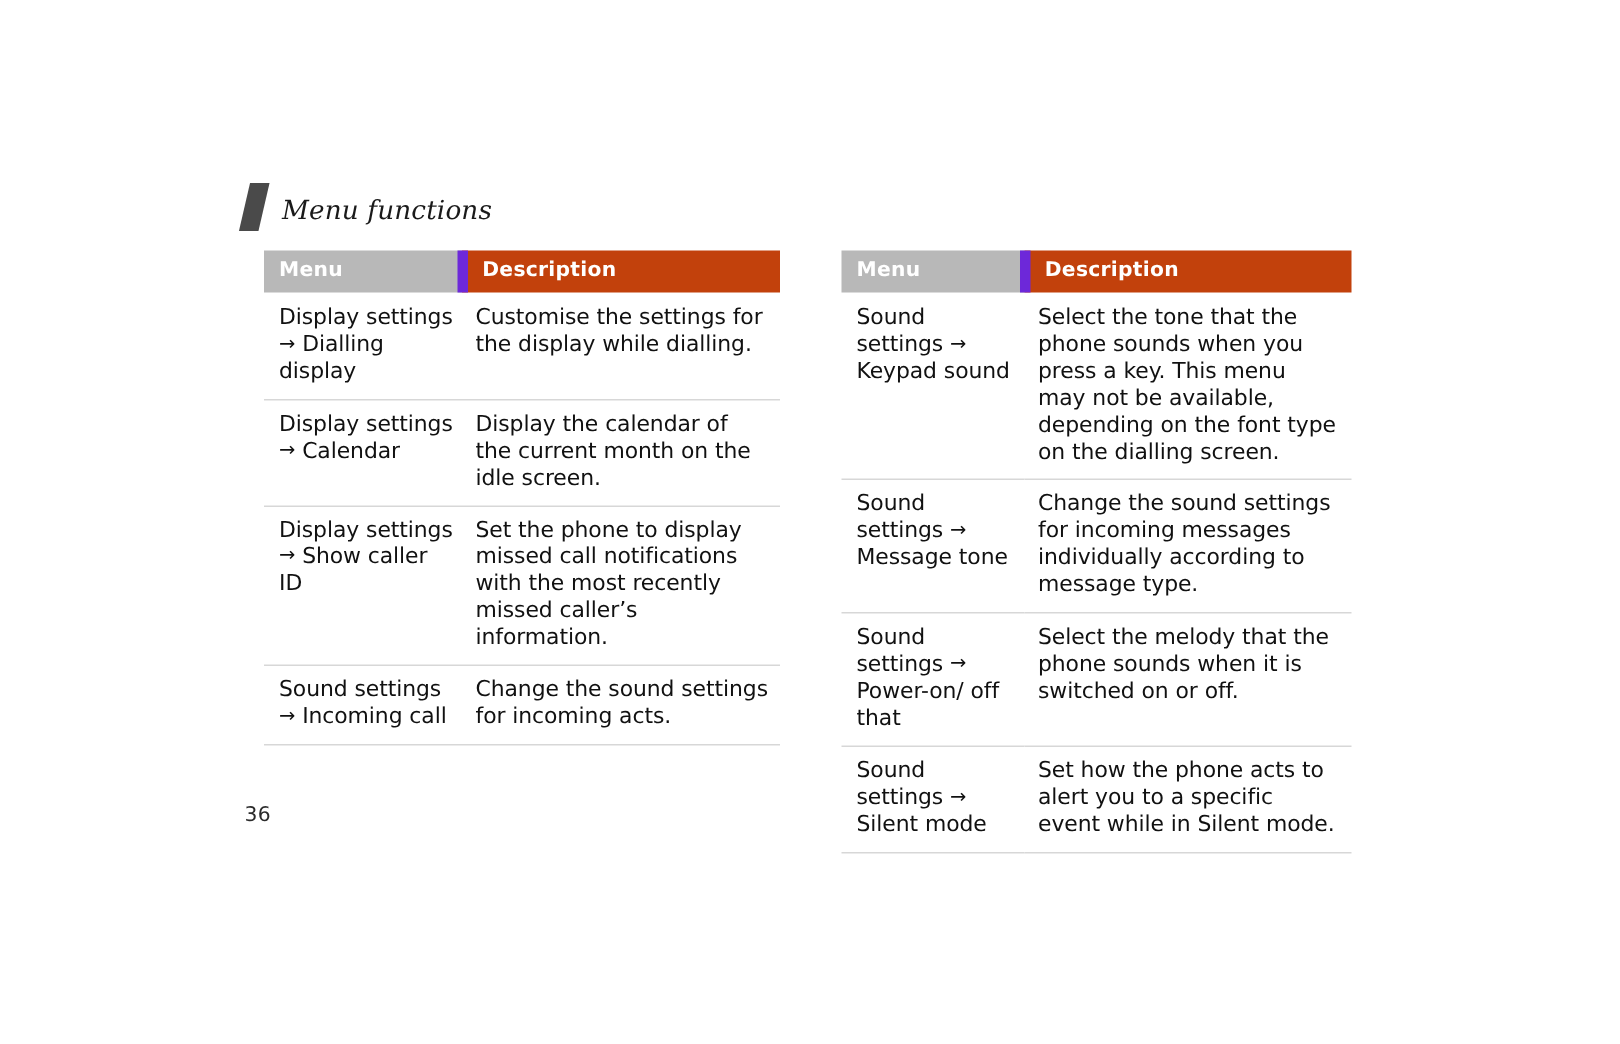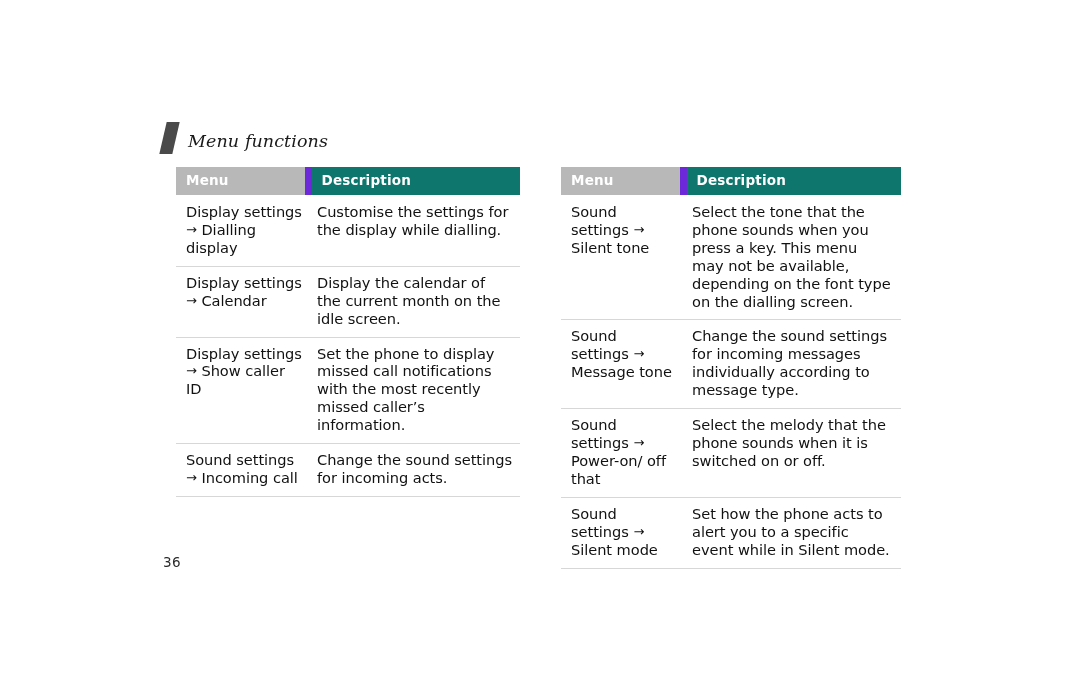--- a/index.html
+++ b/index.html
@@ -73,21 +73,21 @@
     line-height: 1.1;
     letter-spacing: 0.2px;
     vertical-align: middle;
     border: none;
   }
   .tbl thead th.th-menu {
     background: #b8b8b8;
     border-right: 7px solid #6d28d9;
   }
   .tbl thead th.th-desc {
-    background: #0f766e;
+    background: #c2410c;
   }
 
   .tbl tbody td {
     font-size: 14.6px;
     color: #111111;
     line-height: 1.23;
     padding: 7px 8px 9px 10px;
     vertical-align: top;
     border-bottom: 1px solid #d7d7d7;
     letter-spacing: -0.05px;
@@ -109,21 +109,20 @@
   }
 
   
   .folio {
     position: absolute;
     left: 163px;
     top: 535px;
     font-size: 13.5px;
     color: #2b2b2b;
     letter-spacing: 0.3px;
-    margin-top: 19px;
   }
 </style>
 </head>
 <body>
 
 <div class="page">
 
   <div class="running-head">
     <div class="head-mark"></div>
     <div class="head-title">Menu functions</div>
@@ -190,21 +189,21 @@
         <th class="th-menu">Menu</th>
         <th class="th-desc">Description</th>
       </tr>
     </thead>
     <tbody>
       <tr>
         <td class="menu-cell">
           <span>Sound settings</span>
           
           <span class="arrow">→</span>
-          <span>Silent tone</span>
+          <span>Keypad sound</span>
         </td>
         <td class="desc-cell">Select the tone that the phone sounds when you press a key. This menu may not be available, depending on the font type on the dialling screen.</td>
       </tr>
       <tr>
         <td class="menu-cell">
           <span>Sound settings</span>
           
           <span class="arrow">→</span>
           <span>Message tone</span>
         </td>

